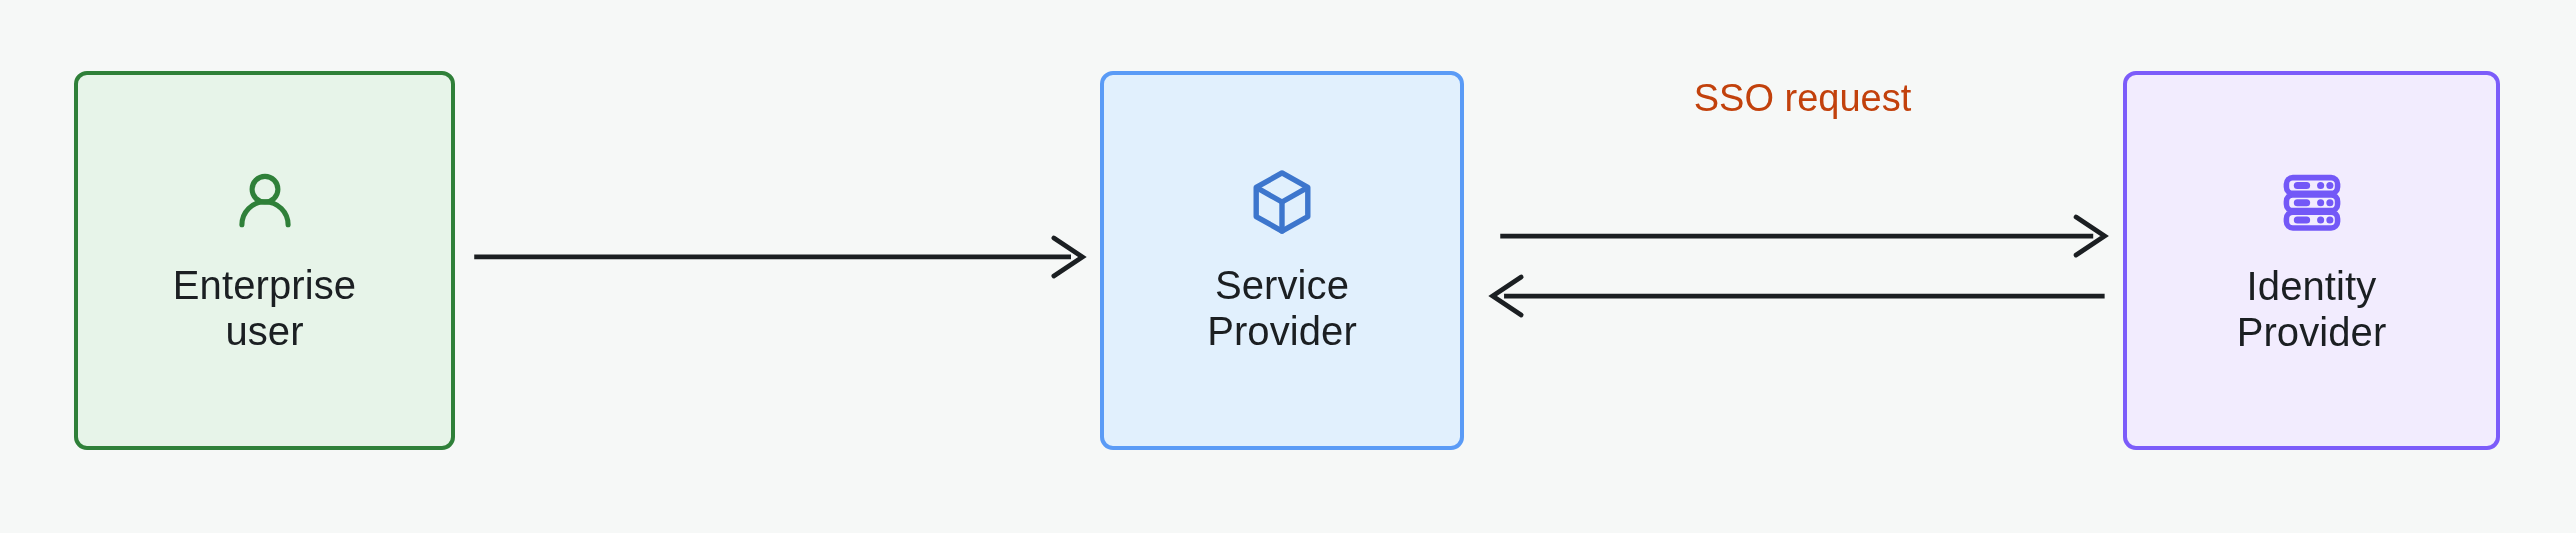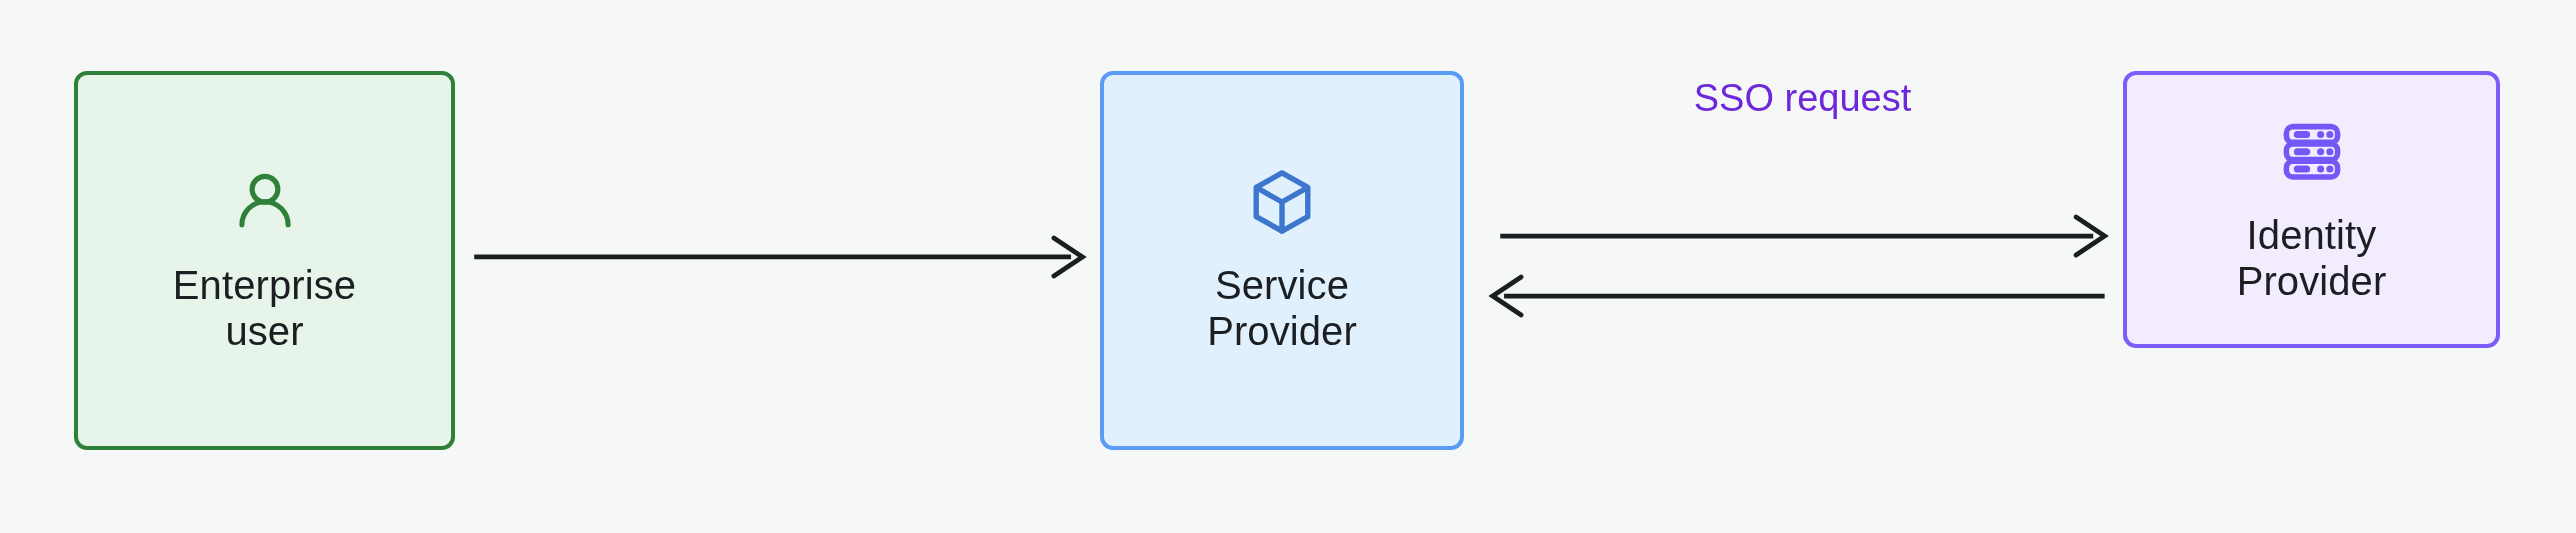--- a/index.html
+++ b/index.html
@@ -65,41 +65,41 @@
     height: 379px;
     border-color: #5a9bf6;
     background: #e1f0fd;
   }
 
   
   #node-identity-provider {
     left: 2123px;
     top: 71px;
     width: 377px;
-    height: 277px;
+    height: 379px;
     border-color: #7c5cfa;
     background: #f2ecfe;
   }
 
   
   .edge-svg {
     position: absolute;
     left: 0;
     top: 0;
     width: 2576px;
     height: 533px;
     pointer-events: none;
     overflow: visible;
   }
 
   .edge-label {
     position: absolute;
     font-size: 38px;
     line-height: 1.2;
-    color: #6d28d9;
+    color: #c2410c;
     white-space: nowrap;
     text-align: center;
   }
 
   #edge-label-request-to-sign-on {
     left: 473px;
     top: 179px;
     width: 611px;
   }
 

